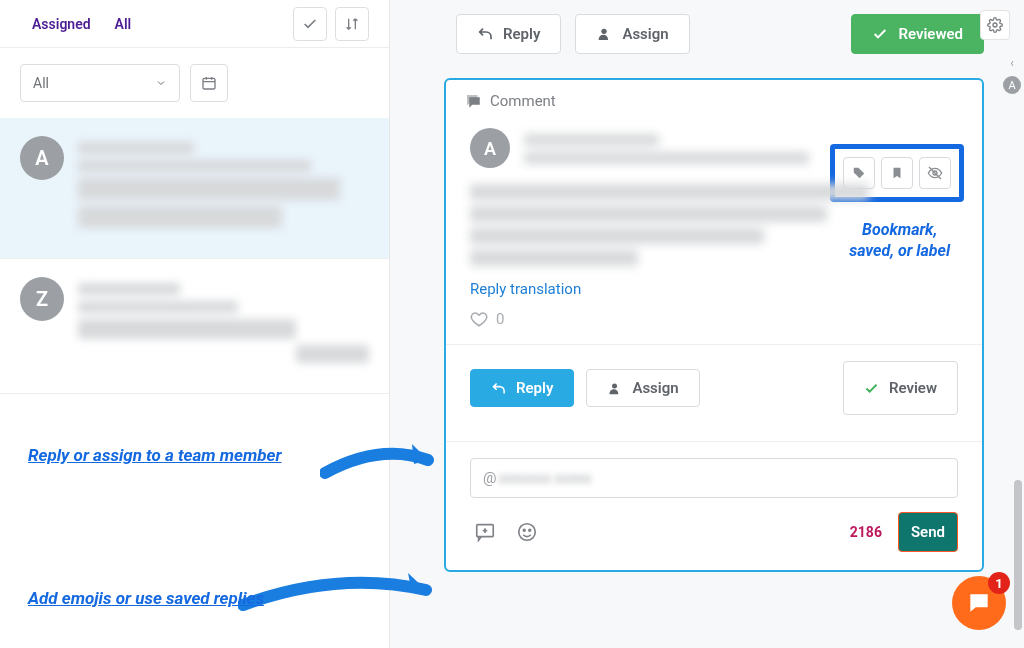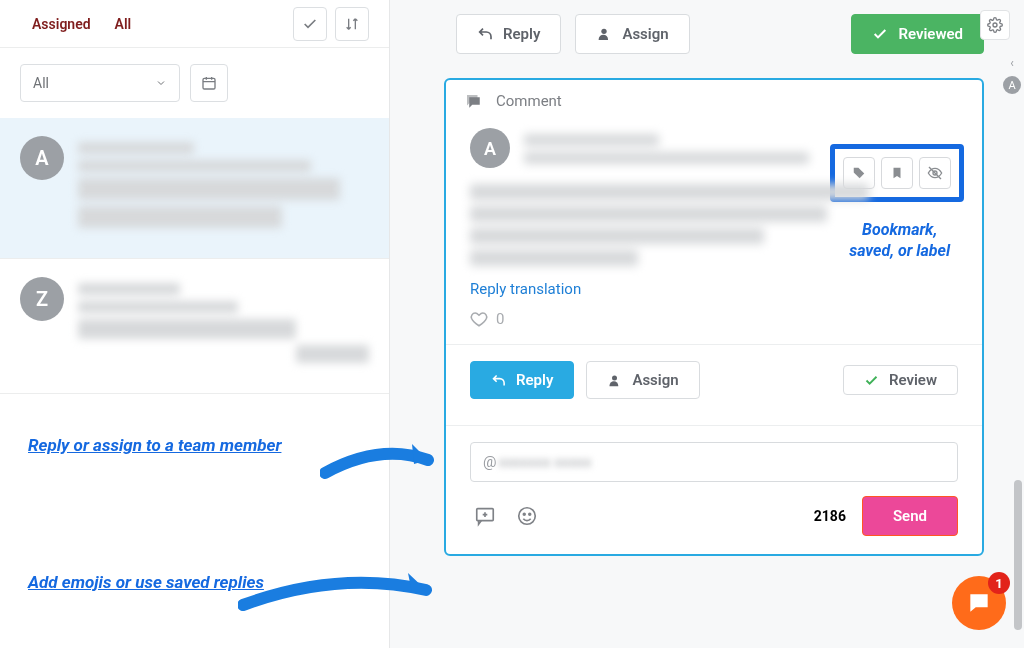--- a/index.html
+++ b/index.html
@@ -3,21 +3,21 @@
 <meta charset="utf-8">
 <style>
   * { box-sizing: border-box; margin: 0; padding: 0; font-family: -apple-system, BlinkMacSystemFont, "Segoe UI", Roboto, sans-serif; }
   body { width:1024px; height:648px; background:#f7f8f9; overflow:hidden; position:relative; }
 
   .app { display:flex; width:100%; height:100%; }
 
   
   .sidebar { width:390px; background:#fff; border-right:1px solid #e6e7e8; display:flex; flex-direction:column; }
   .tabs { display:flex; align-items:center; padding:0 20px; height:48px; border-bottom:1px solid #eceded; }
-  .tab { padding:0 12px; height:48px; display:flex; align-items:center; font-size:14px; color:#7f1d1d; font-weight:600; cursor:pointer; position:relative; gap:6px;}
+  .tab { padding:0 12px; height:48px; display:flex; align-items:center; font-size:14px; color:#4c1d95; font-weight:600; cursor:pointer; position:relative; gap:6px;}
   .tab.active { color:#2b2c2d; }
   .tab.active::after{content:"";position:absolute;left:0;right:0;bottom:-1px;height:3px;background:#ff7a00;}
   .tab .count{ color:#ff7a00; font-weight:700;}
   .tab-icons{ margin-left:auto; display:flex; gap:8px;}
   .sqbtn{ width:34px;height:34px;border:1px solid #dcdfe2;border-radius:4px;display:flex;align-items:center;justify-content:center;color:#7a7d82;background:#fff;}
 
   .filters-row{ display:flex; gap:10px; padding:16px 20px; }
   .dropdown-all{ flex:0 0 160px; height:38px; border:1px solid #dcdfe2;border-radius:4px; display:flex;align-items:center;padding:0 12px;color:#6f7276;font-size:14px;justify-content:space-between;}
   .filt-btn{ height:38px; border:1px solid #dcdfe2;border-radius:4px;padding:0 14px;display:flex;align-items:center;gap:8px;color:#6f7276;font-size:14px;background:#fff;}
 
@@ -29,45 +29,45 @@
   .bl{ background:#d7d9db; height:12px; margin:6px 0; border-radius:2px;}
 
   
   .main{ flex:1; position:relative; overflow:auto; padding:0 40px 20px 40px;}
   .gear-corner{ position:absolute; top:10px; right:14px; width:30px;height:30px;border:1px solid #e1e3e5;border-radius:4px;display:flex;align-items:center;justify-content:center;color:#7b7e83;background:#fff;z-index:5;}
 
   .top-bar{ display:flex; gap:14px; align-items:center; padding:14px 0 24px 26px;}
   .btn{ height:40px; padding:0 20px; border:1px solid #d9dcdf; border-radius:4px;background:#fff;display:inline-flex;align-items:center;gap:10px;font-size:15px;font-weight:600;color:#5f636a;cursor:pointer;}
   .btn.green{ background:#4bb463; border-color:#4bb463; color:#fff;}
   .btn.blue{ background:#29aae2; border-color:#29aae2; color:#fff;}
-  .btn.orange{ background:#ec4899; border-color:#ff5722; color:#fff; padding:0 30px;}
+  .btn.orange{ background:#0f766e; border-color:#ff5722; color:#fff; padding:0 12px;}
   .spacer{flex:1;}
 
   .card{ border:2px solid #29aae2; border-radius:6px; background:#fff; margin:0 0 20px 14px; position:relative;}
-  .card-header{ display:flex;align-items:center;gap:14px;padding:12px 18px;color:#7c7f84;font-size:15px;}
+  .card-header{ display:flex;align-items:center;gap:8px;padding:12px 18px;color:#7c7f84;font-size:15px;}
   .card-body{ padding:6px 24px 14px 24px;}
   .user-row{ display:flex;gap:14px;align-items:flex-start;}
   .blur-lines2{ flex:1; filter:blur(5px);}
 
   .action-box{ position:absolute; top:64px; right:18px; border:5px solid #1569e0; padding:8px; border-radius:4px; display:flex; gap:6px;}
   .minibtn{ width:32px;height:32px;border:1px solid #d7d9dc;border-radius:4px;display:flex;align-items:center;justify-content:center;color:#8a8d91;background:#fff;}
   .action-caption{ position:absolute; top:140px; right:32px; color:#1569e0;font-weight:700;font-size:16px;text-align:center;line-height:1.3;font-style:italic;}
 
   .translation-link{ color:#1e7fd6; font-size:15px; margin-top:8px; display:inline-block;}
   .likes-row{ display:flex;align-items:center;gap:8px;color:#a8abaf;padding-top:12px;font-size:15px;}
 
   .divider{ height:1px;background:#eceeef;margin:16px -24px;}
   .action-row{ display:flex;gap:12px;align-items:center;padding-bottom:4px;}
 
   .reply-box{ border-top:1px solid #eceeef; padding:16px 24px 18px 24px; margin-top:8px;}
   .reply-input{ width:100%;height:40px;border:1px solid #d8dbde;border-radius:4px;padding:0 12px;color:#a5a8ac;font-size:15px;display:flex;align-items:center;}
   .reply-input span{ filter:blur(3px);}
   .reply-toolbar{ display:flex;align-items:center;gap:12px;margin-top:14px;}
   .tool-icon{ width:30px;height:30px;display:flex;align-items:center;justify-content:center;color:#7f8287;}
-  .char-count{ color:#000000;font-weight:700;font-size:14px;margin-right:4px;}
+  .char-count{ color:#be185d;font-weight:700;font-size:14px;margin-right:4px;}
 
   
   .annot{ position:absolute; color:#1569e0; font-weight:700; font-style:italic; font-size:17px; text-decoration:underline; z-index:10;}
   .arrow{ position:absolute; z-index:9;}
   .arrow svg{ display:block;}
 
   
   .rail{ position:absolute; top:56px; right:0; width:24px; display:flex;flex-direction:column;align-items:center;gap:6px;}
   .rail .chev{ color:#9a9da2; font-size:12px;}
   .rail .ava-sm{ width:18px;height:18px;border-radius:50%;background:#9ca0a5;color:#fff;font-size:11px;display:flex;align-items:center;justify-content:center;}
@@ -240,21 +240,21 @@
             <span>Reply</span>
           </button>
           <button class="btn" style="height:38px">
             <svg width="15" height="15" viewBox="0 0 24 24" fill="currentColor">
                 <circle cx="12" cy="8" r="4"></circle>
                 <path d="M4 21v-1a7 7 0 0 1 14 0v1z"></path>
               </svg>
             <span>Assign</span>
           </button>
           <div class="spacer"></div>
-          <button class="btn" style="height:30px">
+          <button class="btn" style="height:54px">
             <svg width="15" height="15" viewBox="0 0 24 24" fill="none" stroke="#3fb158" stroke-width="3">
                 <path d="M4 12l5 5L20 6"></path>
               </svg>
             <span>Review</span>
           </button>
         </div>
       </div>
 
       <div class="reply-box">
         <div class="reply-input">
@@ -283,29 +283,29 @@
             <span>Send</span>
           </button>
         </div>
       </div>
     </div>
 
     <div class="scrollbar-fake"></div>
   </main>
 </div>
 
-<div class="annot" style="top:435px;left:28px">Reply or assign to a team member</div>
+<div class="annot" style="top:445px;left:28px">Reply or assign to a team member</div>
 <div class="arrow" style="top:438px;left:320px">
   <svg width="120" height="50" viewBox="0 0 120 50">
       <path d="M5 35 Q 60 5 108 22" fill="none" stroke="#1a7de0" stroke-width="12" stroke-linecap="round"></path>
       <path d="M108 22 L92 6 L94 26 L108 22 L90 36 Z" fill="#1a7de0"></path>
     </svg>
 </div>
 
-<div class="annot" style="top:572px;left:28px">Add emojis or use saved replies</div>
+<div class="annot" style="top:588px;left:28px">Add emojis or use saved replies</div>
 <div class="arrow" style="top:565px;left:238px">
   <svg width="200" height="55" viewBox="0 0 200 55">
       <path d="M5 40 Q 100 5 188 25" fill="none" stroke="#1a7de0" stroke-width="12" stroke-linecap="round"></path>
       <path d="M188 25 L170 8 L174 28 L188 25 L170 40 Z" fill="#1a7de0"></path>
     </svg>
 </div>
 
 <div class="chat-widget">
   <svg width="26" height="26" viewBox="0 0 24 24" fill="#fff">
       <path d="M4 4h16v12H9l-5 4z"></path>

